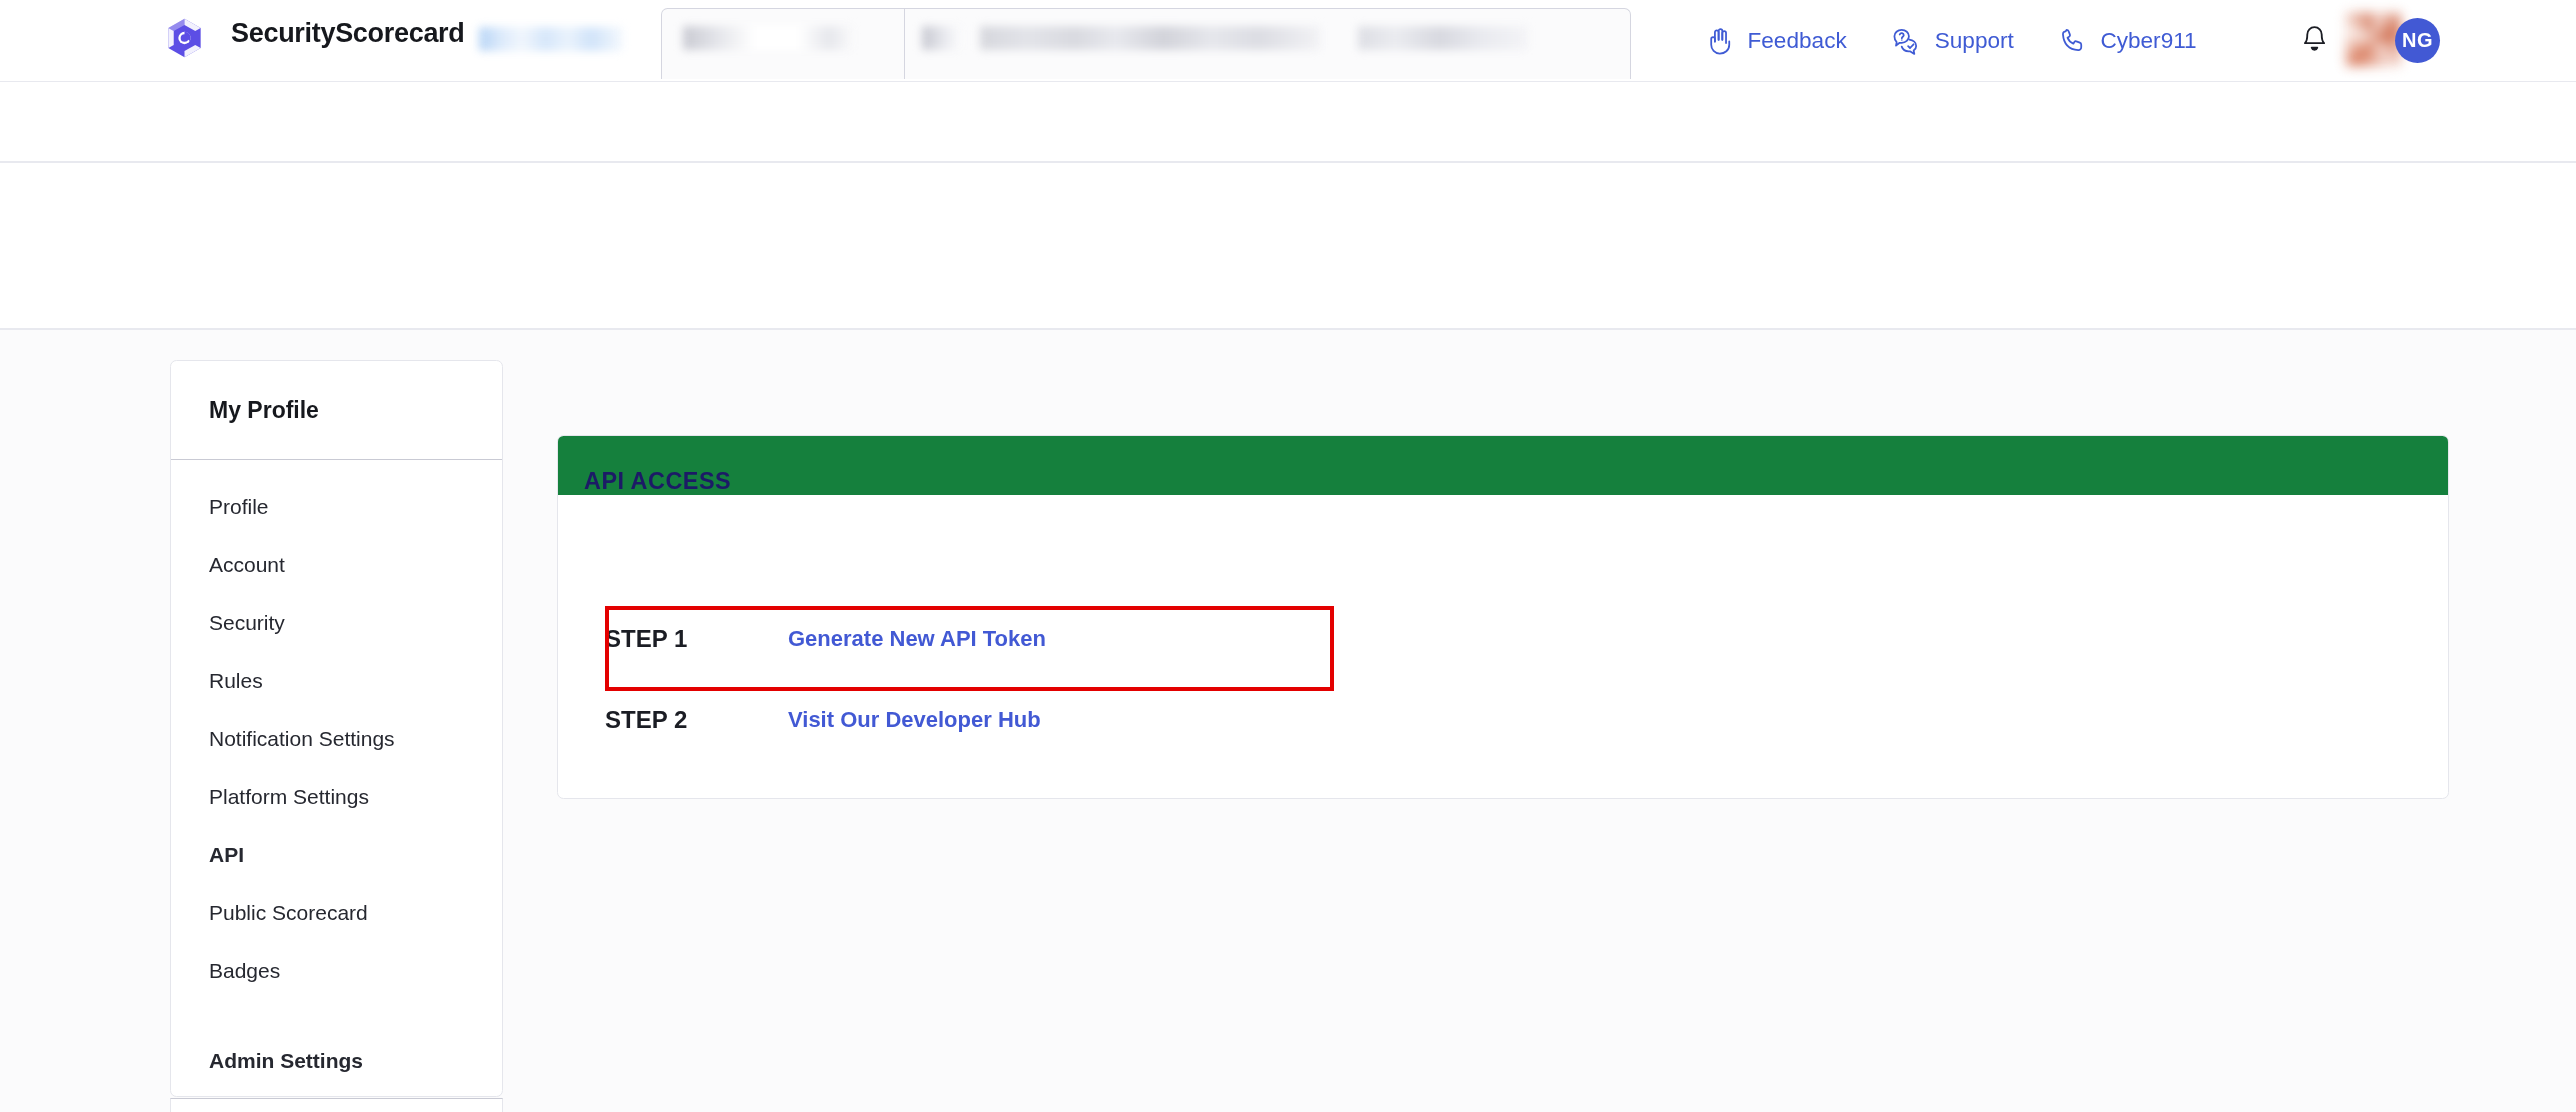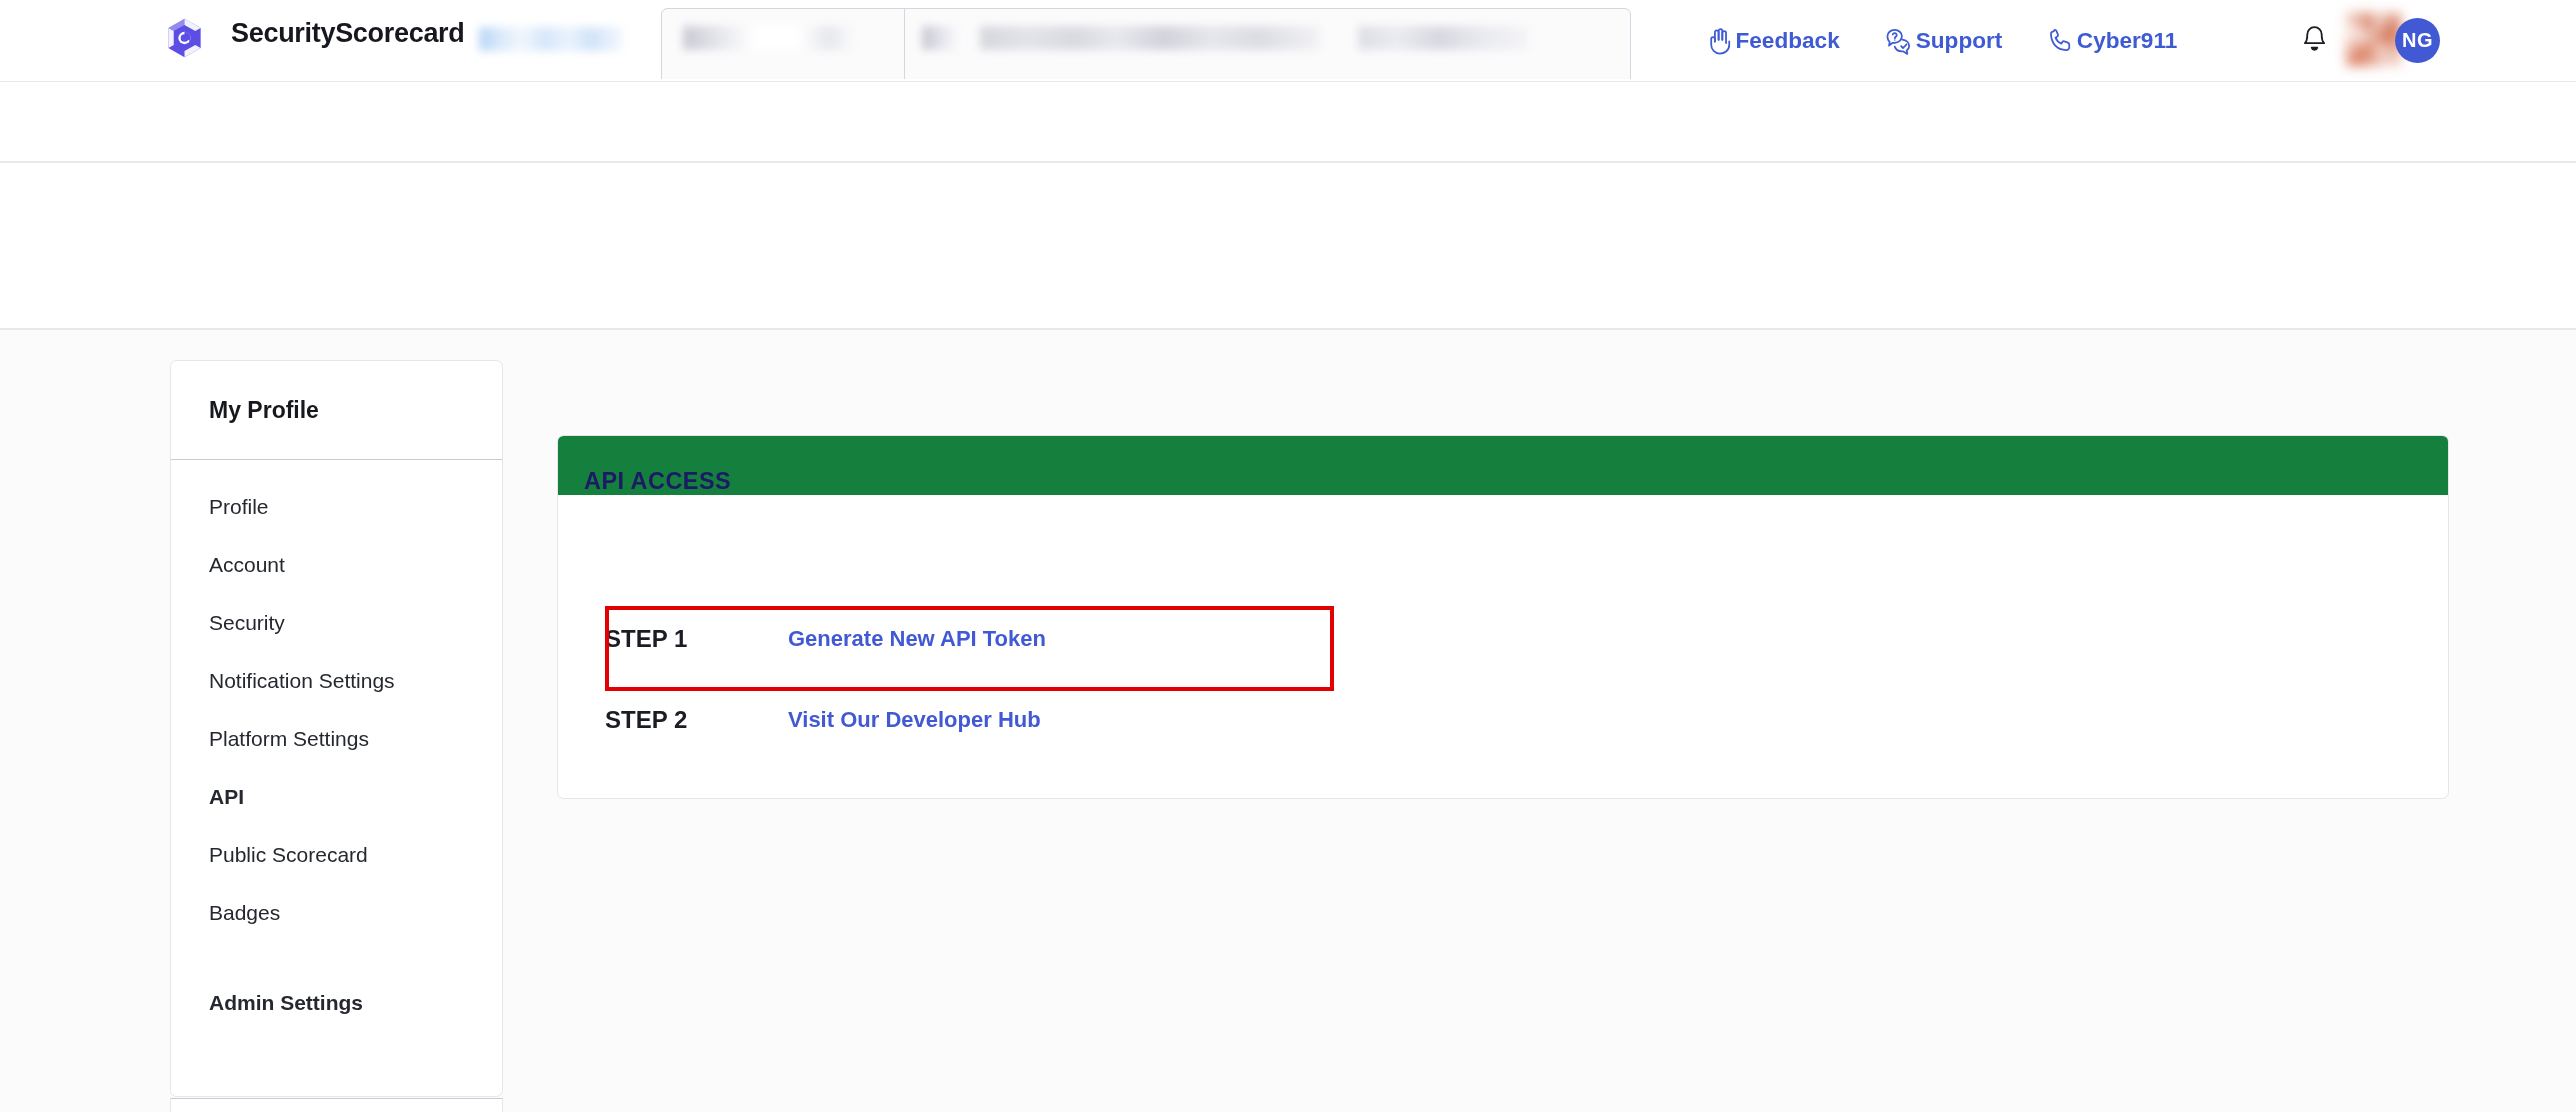--- a/index.html
+++ b/index.html
@@ -55,22 +55,22 @@
     filter: blur(4px); }
   .bl-e { left: 1358px; top: 26px; width: 170px; height: 24px;
     background: linear-gradient(90deg,#dddee4 0%,#ebecf0 22%,#d8d9e0 48%,#e9eaef 72%,#f4f4f7 100%);
     filter: blur(4px); }
 
   .navlinks {
     position: absolute; left: 1706px; top: 0; height: 82px;
     display: flex; align-items: center; gap: 0;
   }
   .navlink {
-    display: flex; align-items: center; gap: 2px;
-    color: #3f5bd4; font-size: 22.6px; font-weight: 700;
+    display: flex; align-items: center; gap: 14px;
+    color: #3f5bd4; font-size: 22.6px; font-weight: 400;
     margin-right: 45px; white-space: nowrap; cursor: pointer;
   }
   .navlink svg { display: block; }
 
   .bell { position: absolute; left: 2300px; top: 24px; width: 29px; height: 32px; cursor: pointer; }
   .bl-badge {
     left: 2346px; top: 13px; width: 55px; height: 53px;
     background:
       linear-gradient(180deg, rgba(255,255,255,0) 0%, rgba(255,255,255,0) 100%),
       conic-gradient(from 0deg at 50% 50%, #f6dfd8, #cf6a4a, #f3d5cc, #d8795a, #fbeee9, #cf6a4a);
@@ -269,20 +269,23 @@
     <div class="sidenav-item">
       <span>Profile</span>
     </div>
     <div class="sidenav-item">
       <span>Account</span>
     </div>
     <div class="sidenav-item">
       <span>Security</span>
     </div>
     <div class="sidenav-item">
+      <span>Rules</span>
+    </div>
+    <div class="sidenav-item">
       <span>Notification Settings</span>
     </div>
     <div class="sidenav-item">
       <span>Platform Settings</span>
     </div>
     <div class="sidenav-item is-bold">
       <span>API</span>
     </div>
     <div class="sidenav-item">
       <span>Public Scorecard</span>

